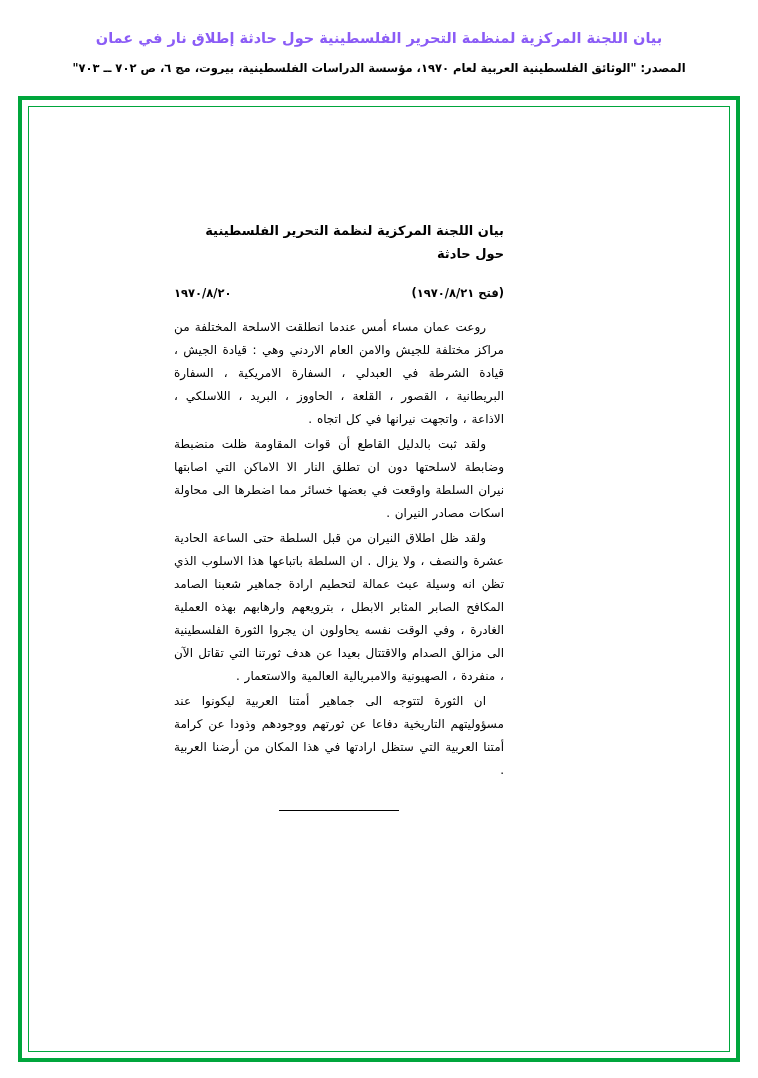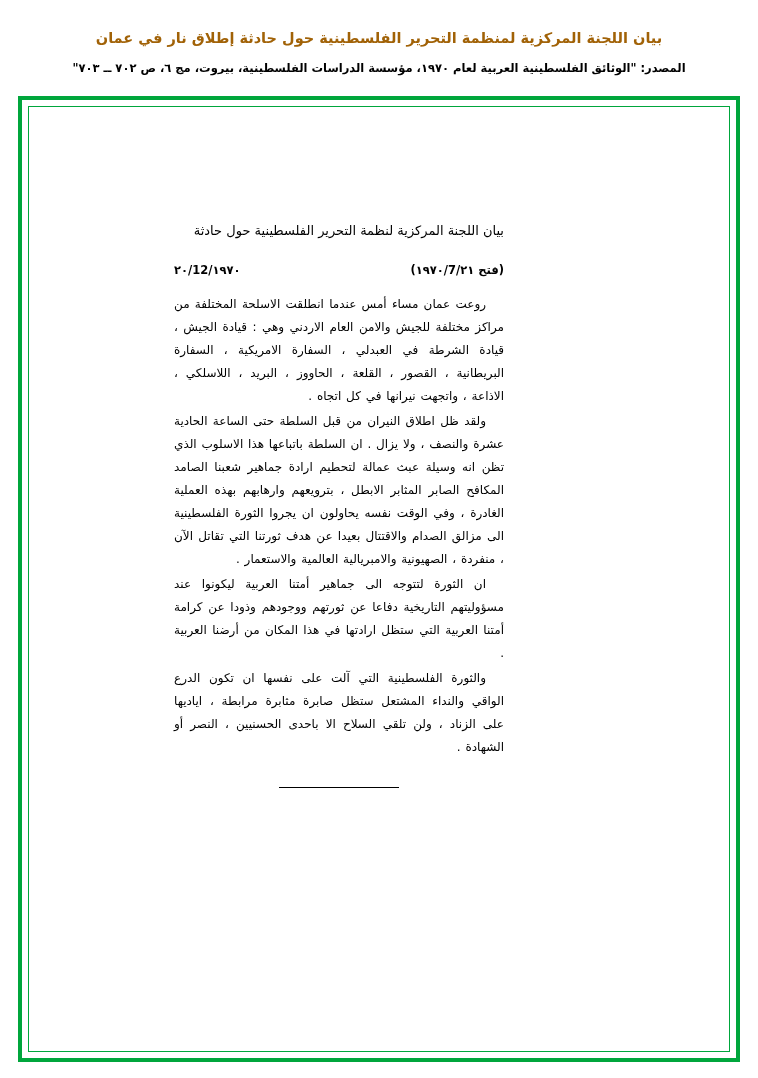--- a/index.html
+++ b/index.html
@@ -23,21 +23,21 @@
   }
   .header-block {
     padding: 28px 40px 0 40px;
     text-align: center;
   }
   .doc-title {
     font-size: 14.5px;
     font-weight: bold;
     line-height: 1.5;
     direction: rtl;
-    color: #a16207;
+    color: #8b5cf6;
   }
   .doc-source {
     margin-top: 10px;
     font-size: 11.5px;
     font-weight: bold;
     line-height: 1.4;
     direction: rtl;
     color: #000;
   }
   .scan-frame {
@@ -63,21 +63,21 @@
   .scan-content {
     position: absolute;
     top: 120px;
     right: 232px;
     width: 330px;
     direction: rtl;
     text-align: justify;
   }
   .statement-heading {
     font-size: 13px;
-    font-weight: normal;
+    font-weight: bold;
     line-height: 1.75;
     text-align: right;
     margin-bottom: 20px;
     letter-spacing: 0.2px;
   }
   .date-row {
     display: flex;
     flex-direction: row-reverse;
     justify-content: space-between;
     align-items: baseline;
@@ -125,28 +125,28 @@
   <div class="scan-frame">
     <div class="scan-inner"></div>
 
     <div class="scan-content">
 
       <div class="statement-heading">
         <div>بيان اللجنة المركزية لنظمة التحرير الفلسطينية حول حادثة</div>
       </div>
 
       <div class="date-row">
-        <span class="date-right">١٩٧٠/12/٢٠</span>
-        <span class="date-left">(فتح ١٩٧٠/7/٢١)</span>
+        <span class="date-right">١٩٧٠/٨/٢٠</span>
+        <span class="date-left">(فتح ١٩٧٠/٨/٢١)</span>
       </div>
 
       <p class="para">روعت عمان مساء أمس عندما انطلقت الاسلحة المختلفة من مراكز مختلفة للجيش والامن العام الاردني وهي : قيادة الجيش ، قيادة الشرطة في العبدلي ، السفارة الامريكية ، السفارة البريطانية ، القصور ، القلعة ، الحاووز ، البريد ، اللاسلكي ، الاذاعة ، واتجهت نيرانها في كل اتجاه .</p>
+      <p class="para">ولقد ثبت بالدليل القاطع أن قوات المقاومة ظلت منضبطة وضابطة لاسلحتها دون ان تطلق النار الا الاماكن التي اصابتها نيران السلطة واوقعت في بعضها خسائر مما اضطرها الى محاولة اسكات مصادر النيران .</p>
       <p class="para">ولقد ظل اطلاق النيران من قبل السلطة حتى الساعة الحادية عشرة والنصف ، ولا يزال . ان السلطة باتباعها هذا الاسلوب الذي تظن انه وسيلة عبث عمالة لتحطيم ارادة جماهير شعبنا الصامد المكافح الصابر المثابر الابطل ، بترويعهم وارهابهم بهذه العملية الغادرة ، وفي الوقت نفسه يحاولون ان يجروا الثورة الفلسطينية الى مزالق الصدام والاقتتال بعيدا عن هدف ثورتنا التي تقاتل الآن ، منفردة ، الصهيونية والامبريالية العالمية والاستعمار .</p>
       <p class="para">ان الثورة لتتوجه الى جماهير أمتنا العربية ليكونوا عند مسؤوليتهم التاريخية دفاعا عن ثورتهم ووجودهم وذودا عن كرامة أمتنا العربية التي ستظل ارادتها في هذا المكان من أرضنا العربية .</p>
-      <p class="para">والثورة الفلسطينية التي آلت على نفسها ان تكون الدرع الواقي والنداء المشتعل ستظل صابرة مثابرة مرابطة ، اياديها على الزناد ، ولن تلقي السلاح الا باحدى الحسنيين ، النصر أو الشهادة .</p>
 
       <div class="rule-wrap">
         <div class="rule"></div>
       </div>
 
     </div>
   </div>
 
 </div>
 

